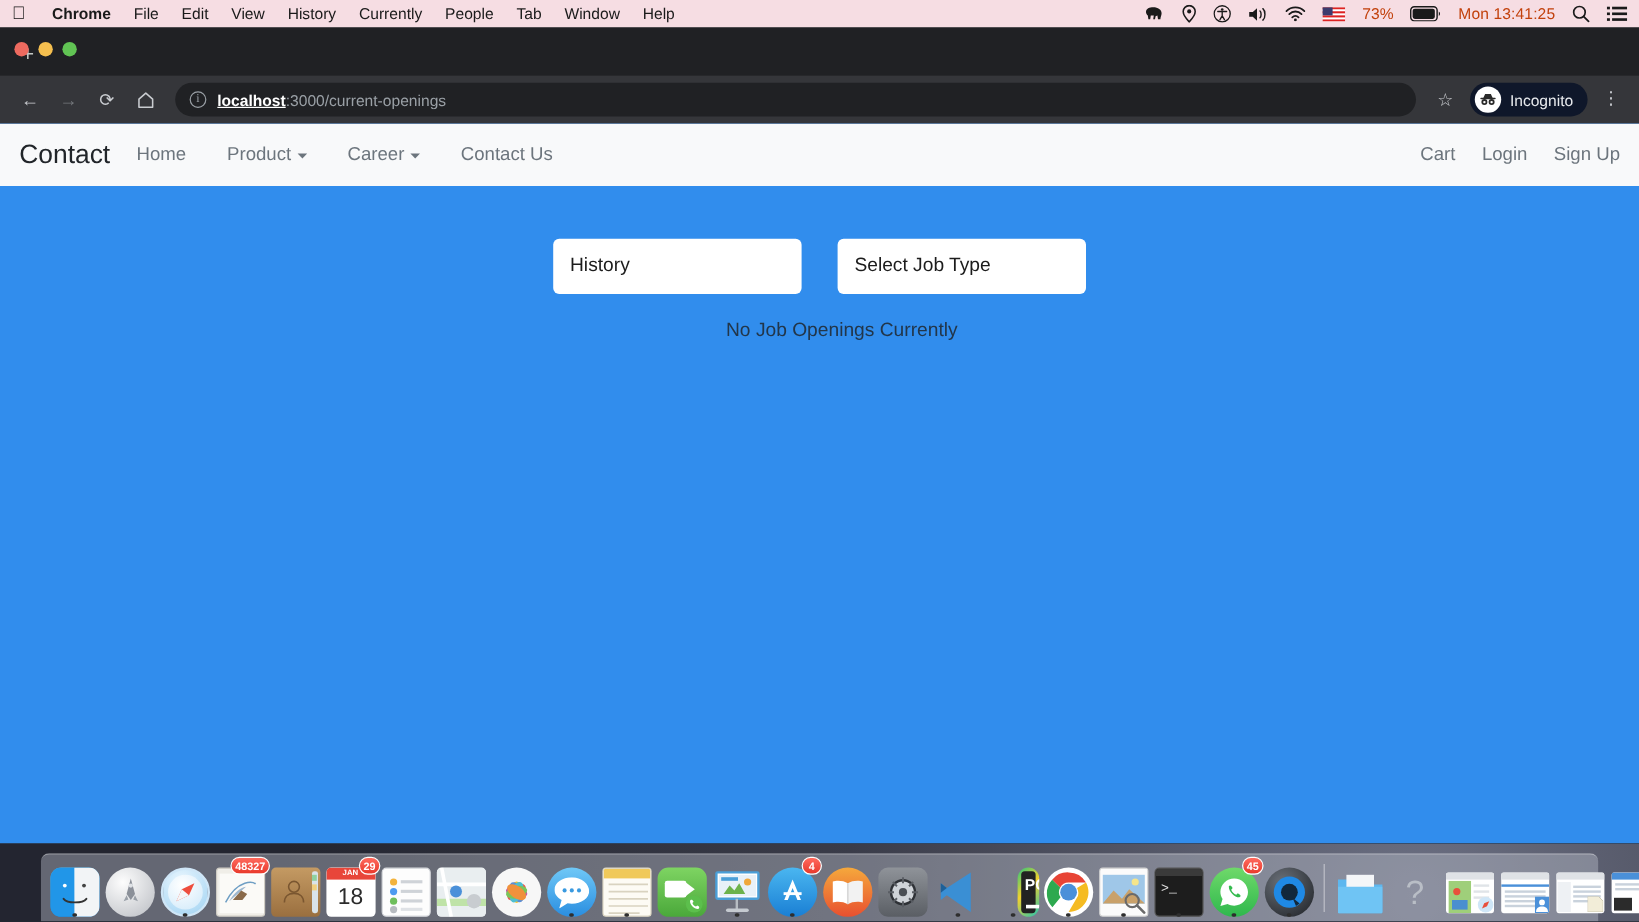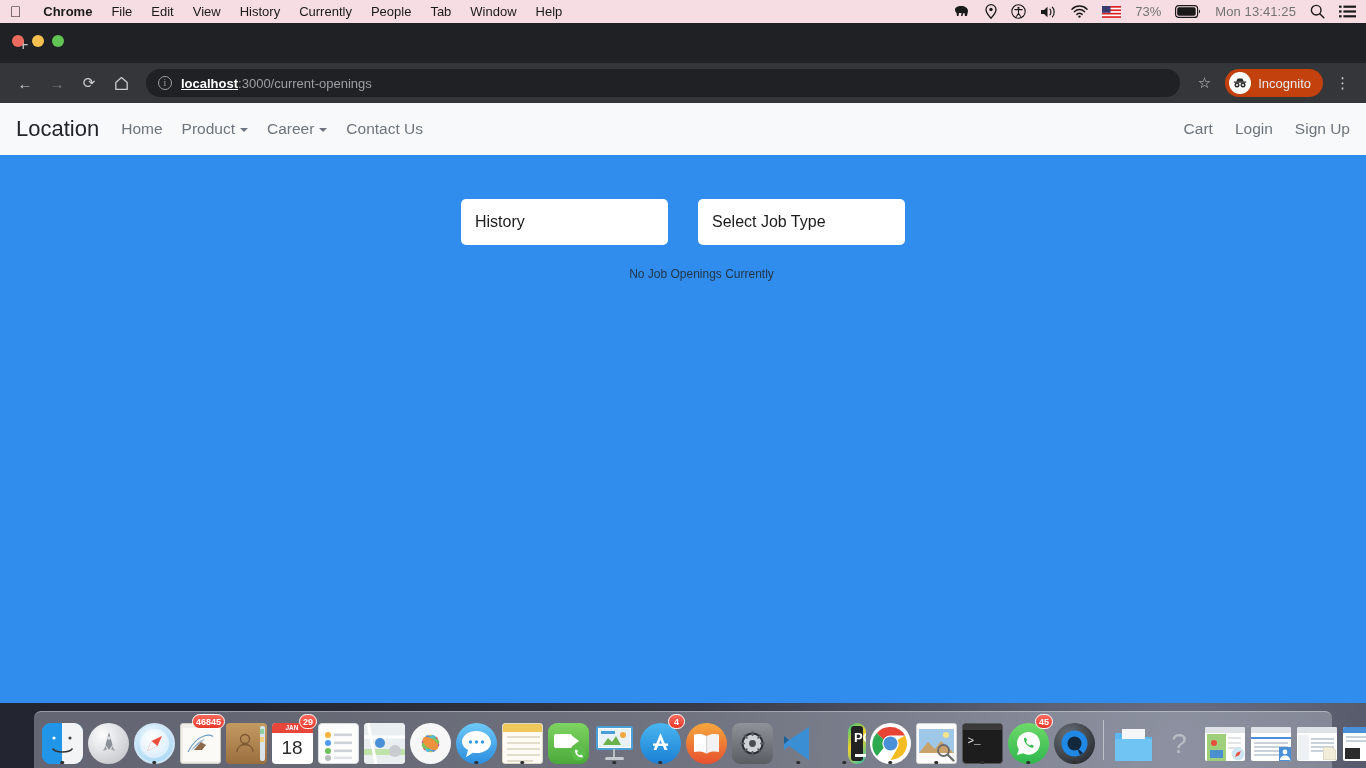--- a/index.html
+++ b/index.html
@@ -17,21 +17,21 @@
     display:flex; align-items:center;
     font-size:13px; color:#1a1a1a;
     padding:0 10px;
   }
   .mb-left { display:flex; align-items:center; gap:19px; }
   .mb-apple { font-size:15px; line-height:1; margin-right:3px; color:#111; }
   .mb-item { cursor:default; white-space:nowrap; }
   .mb-item.bold { font-weight:bold; }
   .mb-right {
     margin-left:auto; display:flex; align-items:center; gap:14px;
-    font-size:13px; color:#737373;text-align:center;
+    font-size:13px; color:#c2410c;text-align:center;
   }
   .mb-icon { display:inline-flex; align-items:center; justify-content:center; }
   .mb-clock { font-size:13px; letter-spacing:0.1px; }
 
   
   .chrome { position:absolute; top:23px; left:0; width:1366px; height:680px; background:#35363a; }
 
   .tabstrip { position:relative; height:40px; background:#202124; display:flex; align-items:flex-end; }
   .traffic { position:absolute; left:12px; top:12px; display:flex; gap:8px; }
   .dot { width:12px; height:12px; border-radius:50%; }
@@ -70,38 +70,38 @@
   .info-ic {
     width:14px; height:14px; border:1.3px solid #9aa0a6; border-radius:50%;
     color:#9aa0a6; font-size:10px; line-height:11.5px; text-align:center; flex:none;
     font-family:"Liberation Serif", serif;
   }
   .url { white-space:nowrap; overflow:hidden; text-overflow:ellipsis; color:#9aa0a6; }
   .url b { color:#ffffff; font-weight:bold;text-decoration:underline; }
   .star { color:#c9ccd0; font-size:15px; padding:0 8px; }
   .incognito {
     display:flex; align-items:center; gap:7px;
-    background:#c2410c; border-radius:14px; height:28px; padding:0 12px 0 4px;
+    background:#0f172a; border-radius:14px; height:28px; padding:0 12px 0 4px;
     color:#e8eaed; font-size:13px; margin-left:4px;text-align:center;
   }
   .inc-av {
     width:22px; height:22px; border-radius:50%; background:#ffffff;
     display:flex; align-items:center; justify-content:center; flex:none;
   }
   .kebab { color:#c9ccd0; font-size:15px; padding:0 6px 0 10px; line-height:0.9; letter-spacing:0; }
 
   
   .viewport { position:relative; height:600px; background:#318ded; overflow:hidden; }
 
   .navbar {
     height:52px; background:#f8f9fa;
     display:flex; align-items:center; padding:0 16px;
   }
   .brand { font-size:22px; color:#212529; margin-right:22px; white-space:nowrap; }
-  .nav-links { display:flex; align-items:center; gap:19px; }
+  .nav-links { display:flex; align-items:center; gap:34px; }
   .nav-link {
     font-size:15.5px; color:#6c757d; white-space:nowrap;
     display:flex; align-items:center; gap:5px;
   }
   .caret {
     width:0; height:0; border-left:4px solid transparent; border-right:4px solid transparent;
     border-top:4.5px solid #6c757d; display:inline-block; margin-top:2px;
   }
   .nav-right { margin-left:auto; display:flex; align-items:center; gap:22px; }
 
@@ -109,21 +109,21 @@
   .hero-title {
     font-size:27px; font-weight:bold; color:#1c2b36;
     margin-top:32px; letter-spacing:-0.2px;
   }
   .filters { display:flex; justify-content:center; gap:30px; margin-top:44px; }
   .filter-box {
     width:207px; height:46px; background:#ffffff; border-radius:5px;
     display:flex; align-items:center; padding:0 14px;
     font-size:16px; color:#1c1c1c;
   }
-  .empty-msg { margin-top:22px; font-size:12px; color:#22364a;padding-left:37px; }
+  .empty-msg { margin-top:22px; font-size:16px; color:#22364a;padding-left:37px; }
 
   
   .desktop { position:absolute; top:703px; left:0; width:1366px; height:65px; background:#2a2b33; overflow:hidden; }
   .desk-bg {
     position:absolute; inset:0;
     background:
       radial-gradient(circle at 1180px 44px, #6b6f82 0%, #3a3c49 40%, #232530 80%),
       linear-gradient(#2b2d38, #1d1f28);
   }
   .dock {
@@ -277,21 +277,21 @@
           </svg>
       </span>
       <span>Incognito</span>
     </div>
     <span class="kebab">⋮</span>
   </div>
 
   <div class="viewport">
 
     <div class="navbar">
-      <span class="brand">Location</span>
+      <span class="brand">Contact</span>
       <div class="nav-links">
         <span class="nav-link">
           <span>Home</span>
         </span>
         <span class="nav-link">
           <span>Product</span>
           <i class="caret"></i>
         </span>
         <span class="nav-link">
           <span>Career</span>
@@ -363,21 +363,21 @@
 
     <div class="dock-item">
       <div class="icon" style="background:#f0eee8;border-radius:3px;border:1px solid #cfccc4;">
         <svg width="41" height="41" viewBox="0 0 41 41">
             <rect x="2" y="4" width="37" height="33" fill="#fbfaf7"></rect>
             <path d="M7 28c5-10 10-14 16-16 4-1.3 7-1 9 .5" fill="none" stroke="#6e9ec4" stroke-width="1.2"></path>
             <path d="M10 27c4-7 9-11 14-12" fill="#9db7cf"></path>
             <path d="M13 26l7-8 5 3-4 5z" fill="#8a6a4a"></path>
           </svg>
       </div>
-      <span class="badge">46845</span>
+      <span class="badge">48327</span>
     </div>
 
     <div class="dock-item">
       <div class="icon" style="background:linear-gradient(#c49a63,#9a6f3f);border-radius:4px;">
         <div style="position:absolute;right:2px;top:3px;width:5px;height:35px;background:#d9e3ea;border-radius:2px;"></div>
         <div style="position:absolute;right:3px;top:6px;width:4px;height:5px;background:#8fd1a0;"></div>
         <div style="position:absolute;right:3px;top:14px;width:4px;height:5px;background:#f0d080;"></div>
         <svg style="position:absolute;left:9px;top:9px" width="20" height="22" viewBox="0 0 20 22">
             <circle cx="10" cy="7" r="4.5" fill="none" stroke="#7a5630" stroke-width="1.3"></circle>
             <path d="M2 20c0-5 3.6-7.5 8-7.5s8 2.5 8 7.5" fill="none" stroke="#7a5630" stroke-width="1.3"></path>

